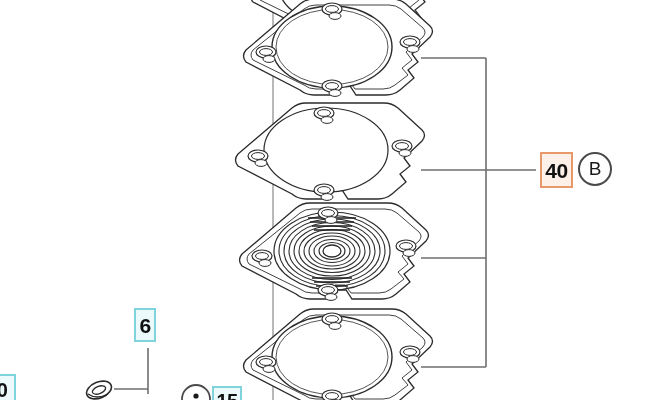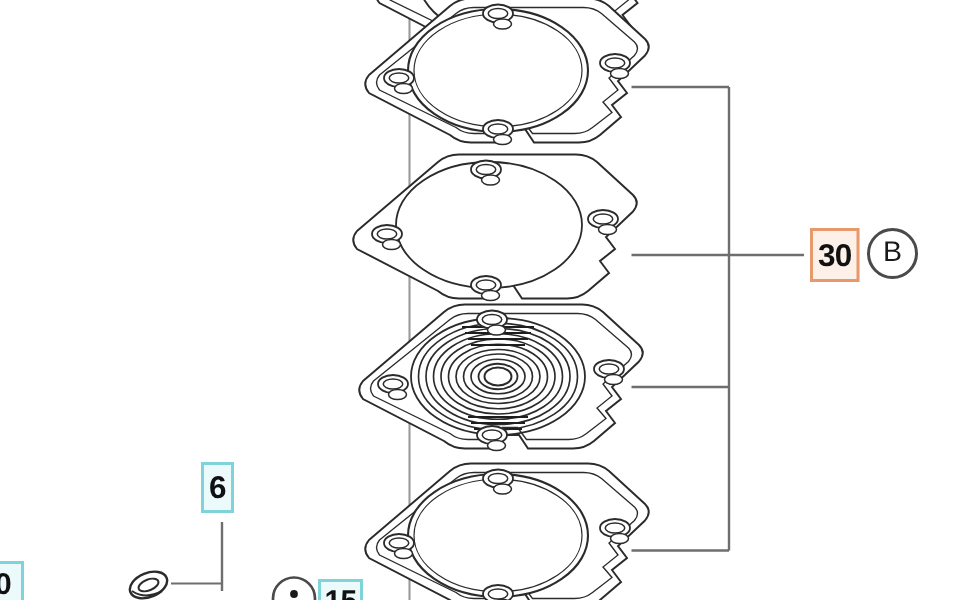--- a/index.html
+++ b/index.html
@@ -254,21 +254,21 @@
     <line x1="114" y1="389" x2="148" y2="389" stroke="#6e6e6e" stroke-width="1.3"></line>
 
     <g>
       <circle cx="196" cy="399" r="14" fill="#ffffff" stroke="#4a4a4a" stroke-width="1.8"></circle>
       <circle cx="196" cy="396" r="2.6" fill="#1a1a1a"></circle>
     </g>
 
   </svg>
 
   <div class="callout orange" style="left:540px; top:152px; width:33px; height:36px; font-size:21px;">
-    <span>30</span>
+    <span>40</span>
   </div>
 
   <div class="ref-circle" style="left:578px; top:152px; width:34px; height:34px; font-size:19px;">
     <span>B</span>
   </div>
 
   <div class="callout teal" style="left:134px; top:308px; width:22px; height:34px; font-size:21px;">
     <span>6</span>
   </div>
 

